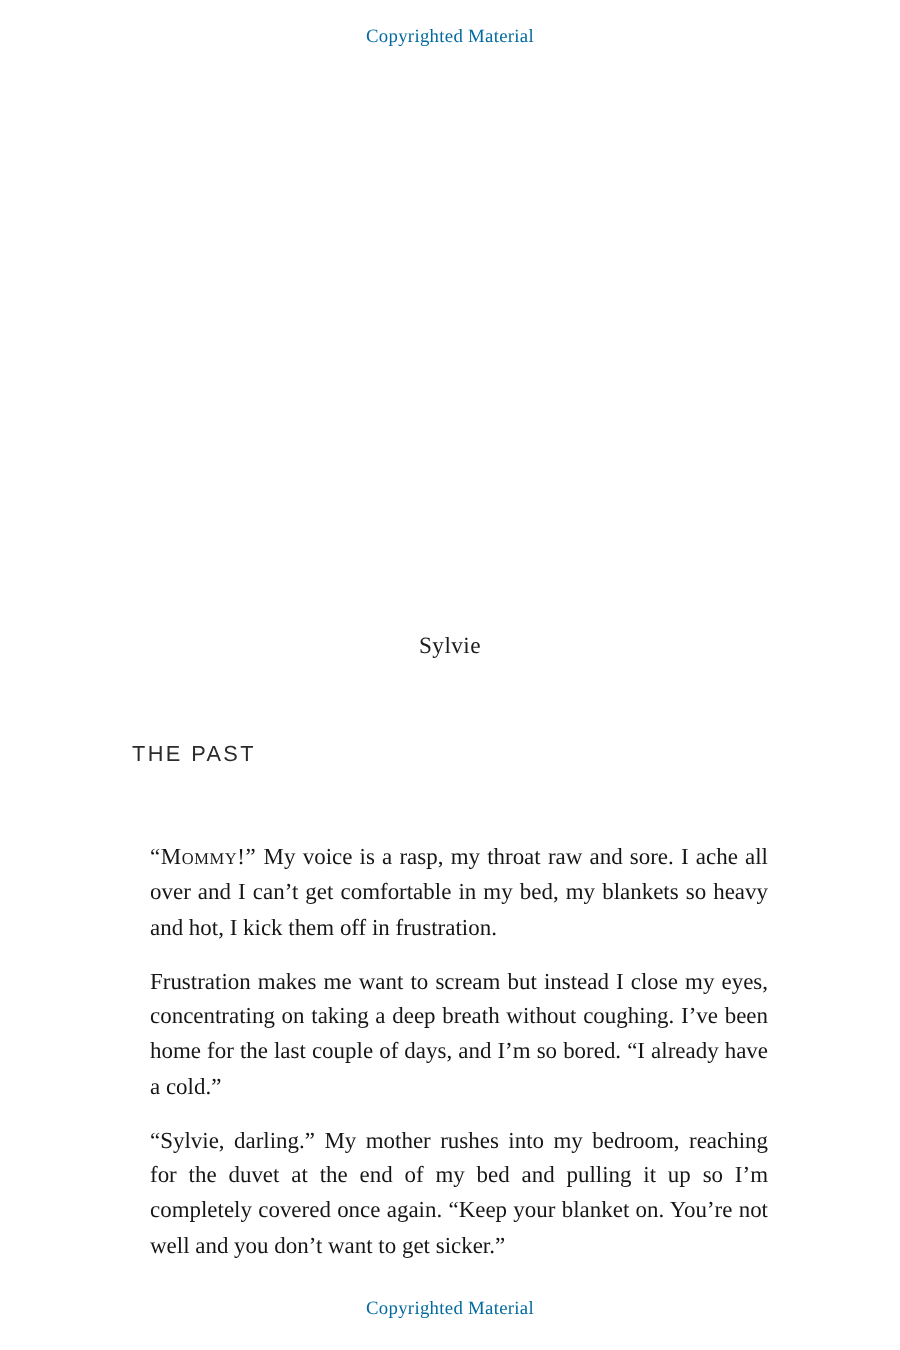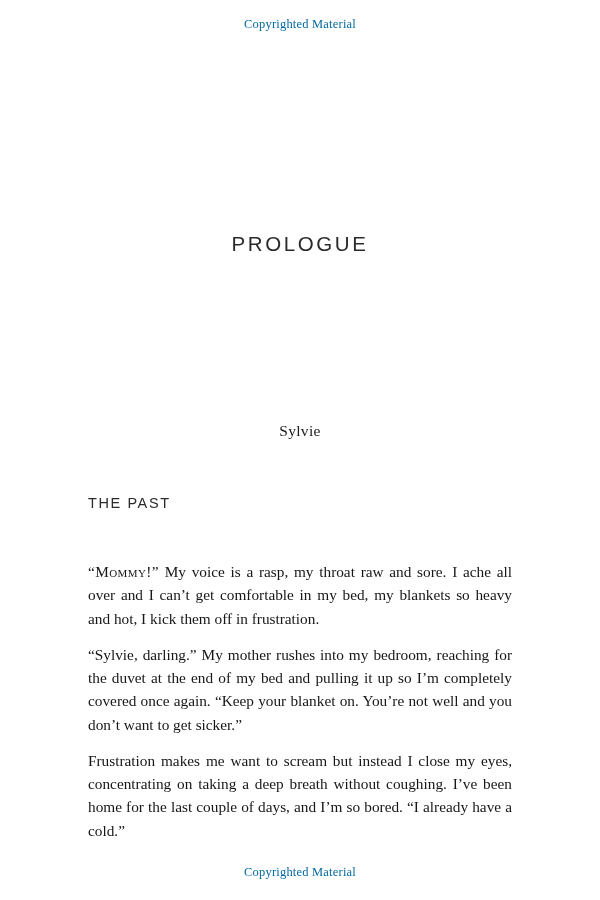--- a/index.html
+++ b/index.html
@@ -81,21 +81,21 @@
   }
 
   .body-text {
     position: absolute;
     top: 560px;
     left: 0;
     right: 0;
   }
 
   .body-text p {
-    margin: 0 0 13px 0;
+    margin: 0 0 13px 12px;
     font-family: "Liberation Serif", serif;
     font-size: 15.3px;
     line-height: 1.52;
     text-align: justify;
     color: #161616;
     hyphens: none;
   }
   .body-text p:last-child { margin-bottom: 0; }
 
   .smallcaps {
@@ -105,29 +105,28 @@
 </style>
 </head>
 <body>
 
 <div class="page">
 
   <div class="watermark top">Copyrighted Material</div>
 
   <div class="content">
 
-    <div class="chapter-title">PROLOGUE</div>
 
     <div class="pov-name">Sylvie</div>
 
     <div class="time-heading">THE PAST</div>
 
     <div class="body-text">
       <p><span class="smallcaps">“Mommy!”</span><span> My voice is a rasp, my throat raw and sore. I ache all over and I can’t get comfortable in my bed, my blankets so heavy and hot, I kick them off in frustration.</span></p>
+      <p>Frustration makes me want to scream but instead I close my eyes, concentrating on taking a deep breath without coughing. I’ve been home for the last couple of days, and I’m so bored. “I already have a cold.”</p>
       <p>“Sylvie, darling.” My mother rushes into my bedroom, reaching for the duvet at the end of my bed and pulling it up so I’m completely covered once again. “Keep your blanket on. You’re not well and you don’t want to get sicker.”</p>
-      <p>Frustration makes me want to scream but instead I close my eyes, concentrating on taking a deep breath without coughing. I’ve been home for the last couple of days, and I’m so bored. “I already have a cold.”</p>
     </div>
 
   </div>
 
   <div class="watermark bottom">Copyrighted Material</div>
 
 </div>
 
 </body></html>

